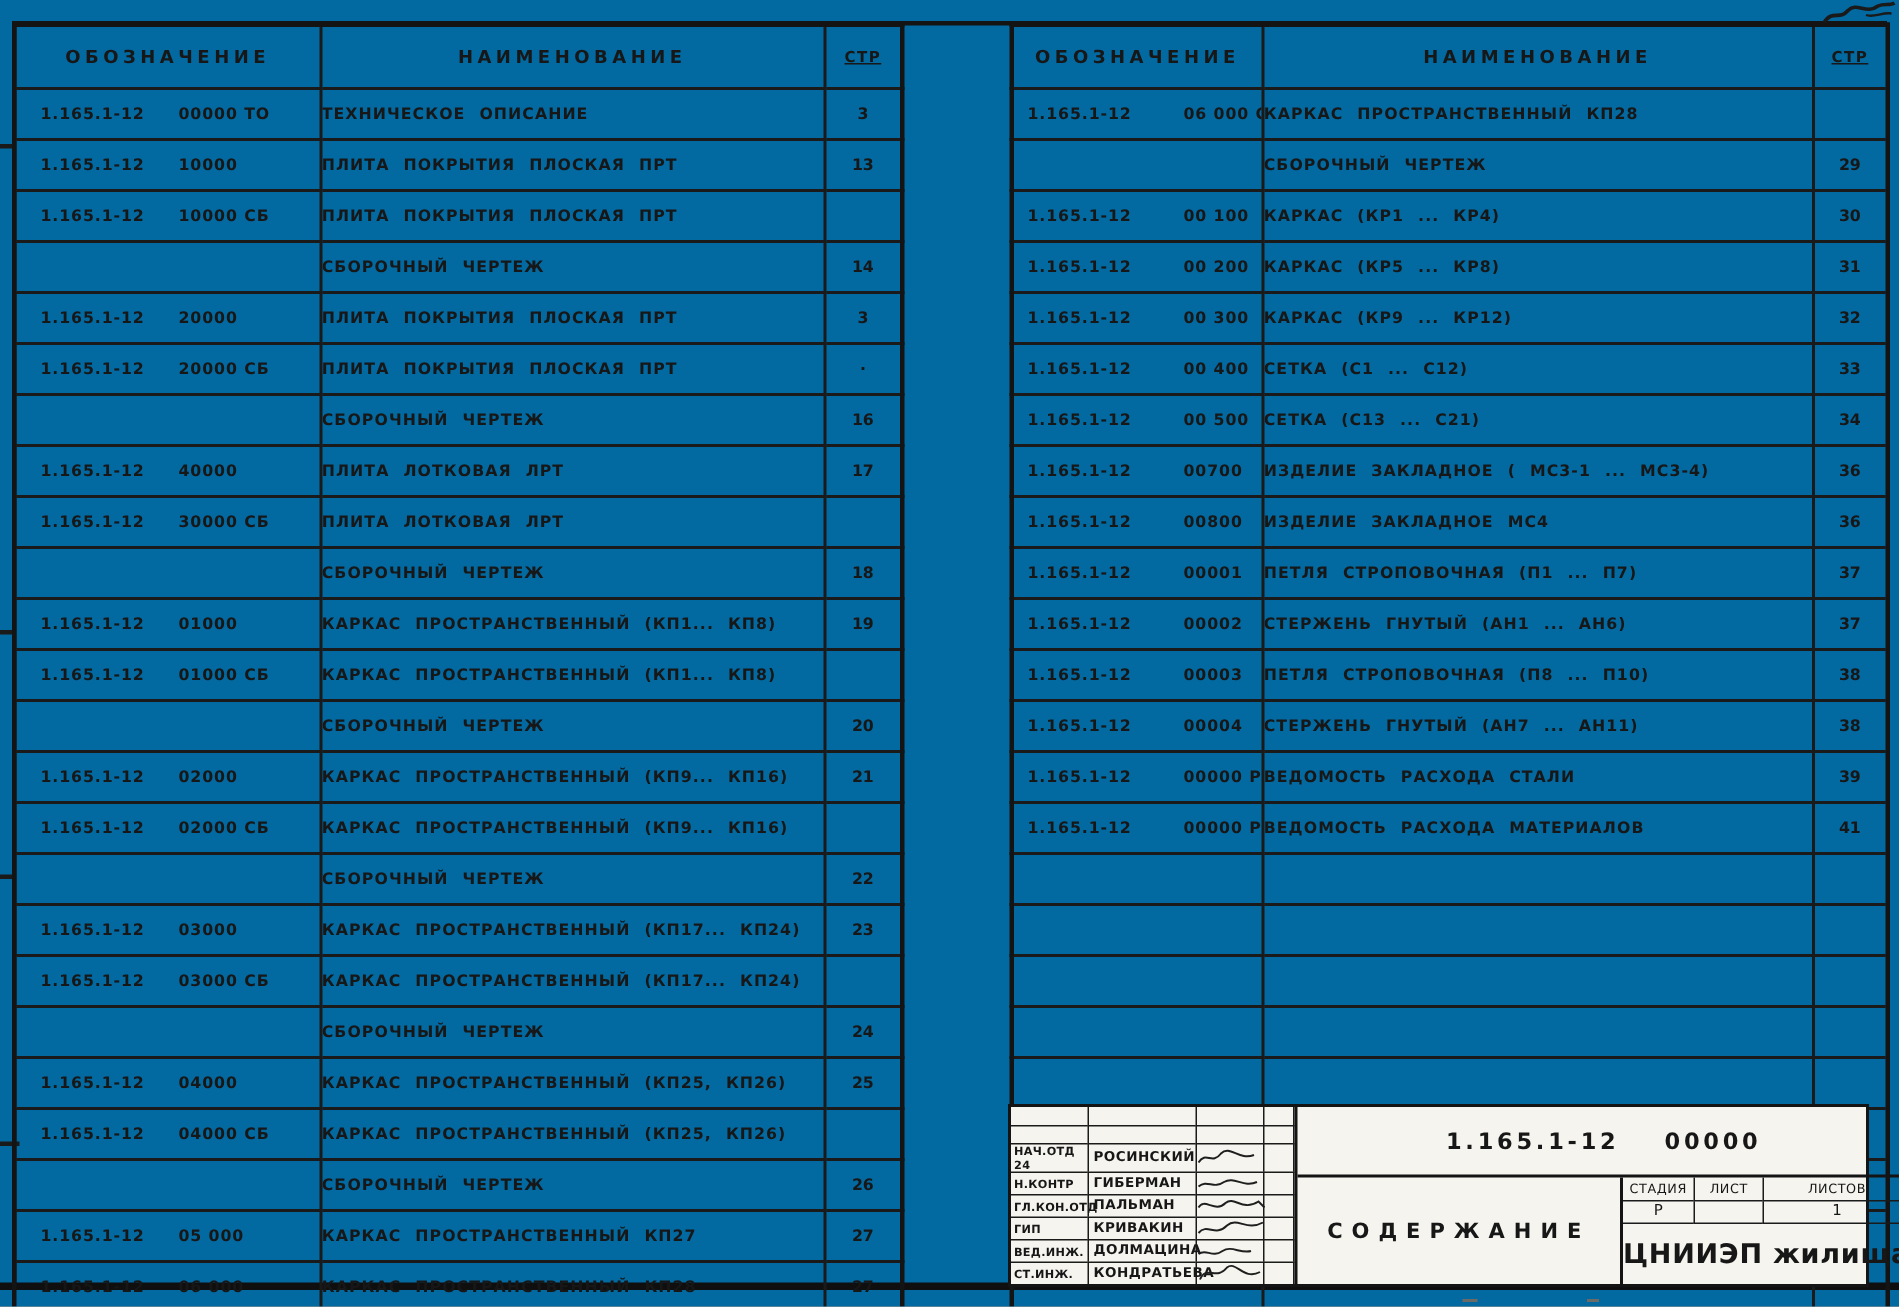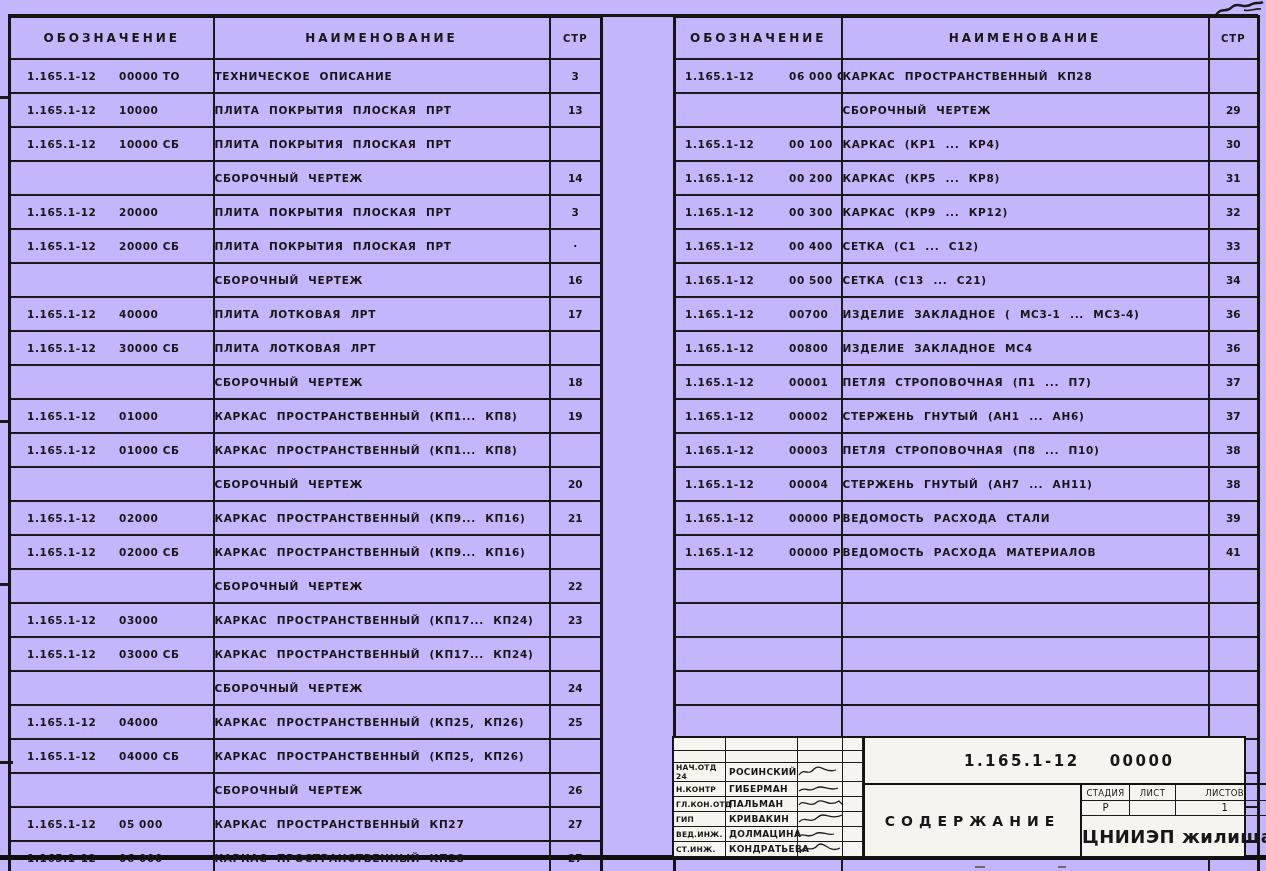--- a/index.html
+++ b/index.html
@@ -1,40 +1,40 @@
 <!DOCTYPE html>
 <html><head>
 <meta charset="utf-8">
 <title>Содержание — 1.165.1-12 00000</title>
 <style>
   html,body{margin:0;padding:0;background:#9a9a96;}
   .sheet{
     position:relative;width:1266px;height:871px;overflow:hidden;
-    background:#c4b5fd;
+    background:#0369a1;
     font-family:"DejaVu Sans", sans-serif;
     color:#171717;
   }
   
   .frame-top{position:absolute;left:8px;top:14px;width:1250px;height:3px;background:#141414;}
   .frame-left{position:absolute;left:8px;top:14px;width:3px;height:846px;background:#141414;}
   .frame-bottom{position:absolute;left:0;top:855px;width:1266px;height:5px;background:#0f0f0f;}
   .margin-tick{position:absolute;left:0;width:10px;height:3px;background:#1a1a1a;}
   .faint-mark{position:absolute;height:2px;background:#6a6a66;}
 
   
   table.idx{position:absolute;border-collapse:collapse;table-layout:fixed;}
   table.idx td,table.idx th{
     border:2px solid #1a1a1a;overflow:hidden;white-space:nowrap;
     font-weight:bold;vertical-align:middle;padding:0;
   }
   table.idx{border:3px solid #141414;}
   #left-table{left:8px;top:15px;width:592px;}
   #right-table{left:673px;top:15px;width:584px;}
   tr.hdr th{height:40px;font-size:12px;letter-spacing:3px;text-align:center;}
-  tr.hdr th.h-page{font-size:10px;letter-spacing:1px;}
+  tr.hdr th.h-page{font-size:10px;letter-spacing:1px;text-decoration:underline;}
   tbody tr{height:34px;}
   td.c-des{font-size:10.5px;letter-spacing:.6px;}
   #left-table td.c-des{padding-left:16px;}
   #right-table td.c-des{padding-left:9px;}
   td.c-des .ds{display:inline-block;}
   #left-table td.c-des .ds{width:92px;}
   #right-table td.c-des .ds{width:104px;}
   td.c-name{font-size:10.5px;letter-spacing:.7px;word-spacing:5px;padding-left:11px;}
   td.c-page{font-size:10.5px;text-align:center;}
 

